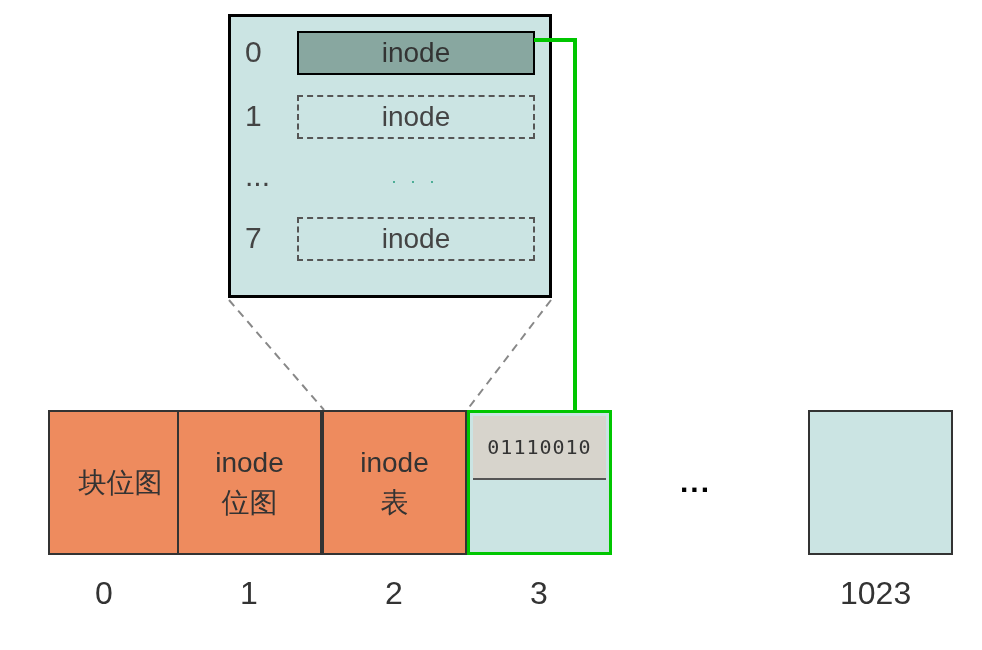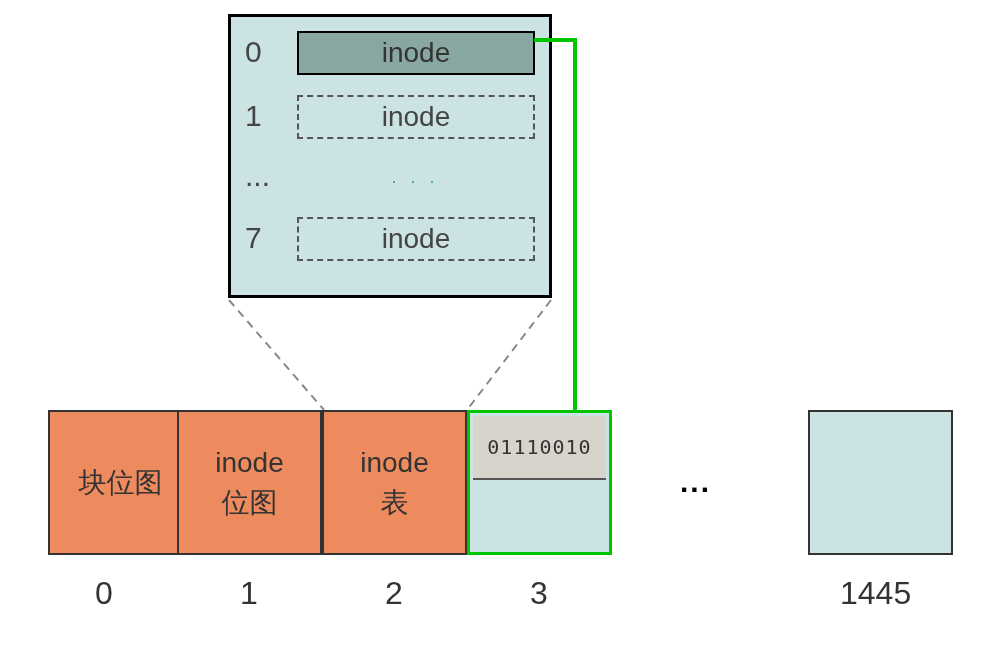--- a/index.html
+++ b/index.html
@@ -174,13 +174,13 @@
 </div>
 
 <div class="dots" style="left:680px">...</div>
 
 <div class="block blue" style="left:808px"></div>
 
 <div class="idx-label" style="left:95px">0</div>
 <div class="idx-label" style="left:240px">1</div>
 <div class="idx-label" style="left:385px">2</div>
 <div class="idx-label" style="left:530px">3</div>
-<div class="idx-label" style="left:840px">1445</div>
+<div class="idx-label" style="left:840px">1023</div>
 
 </body></html>

